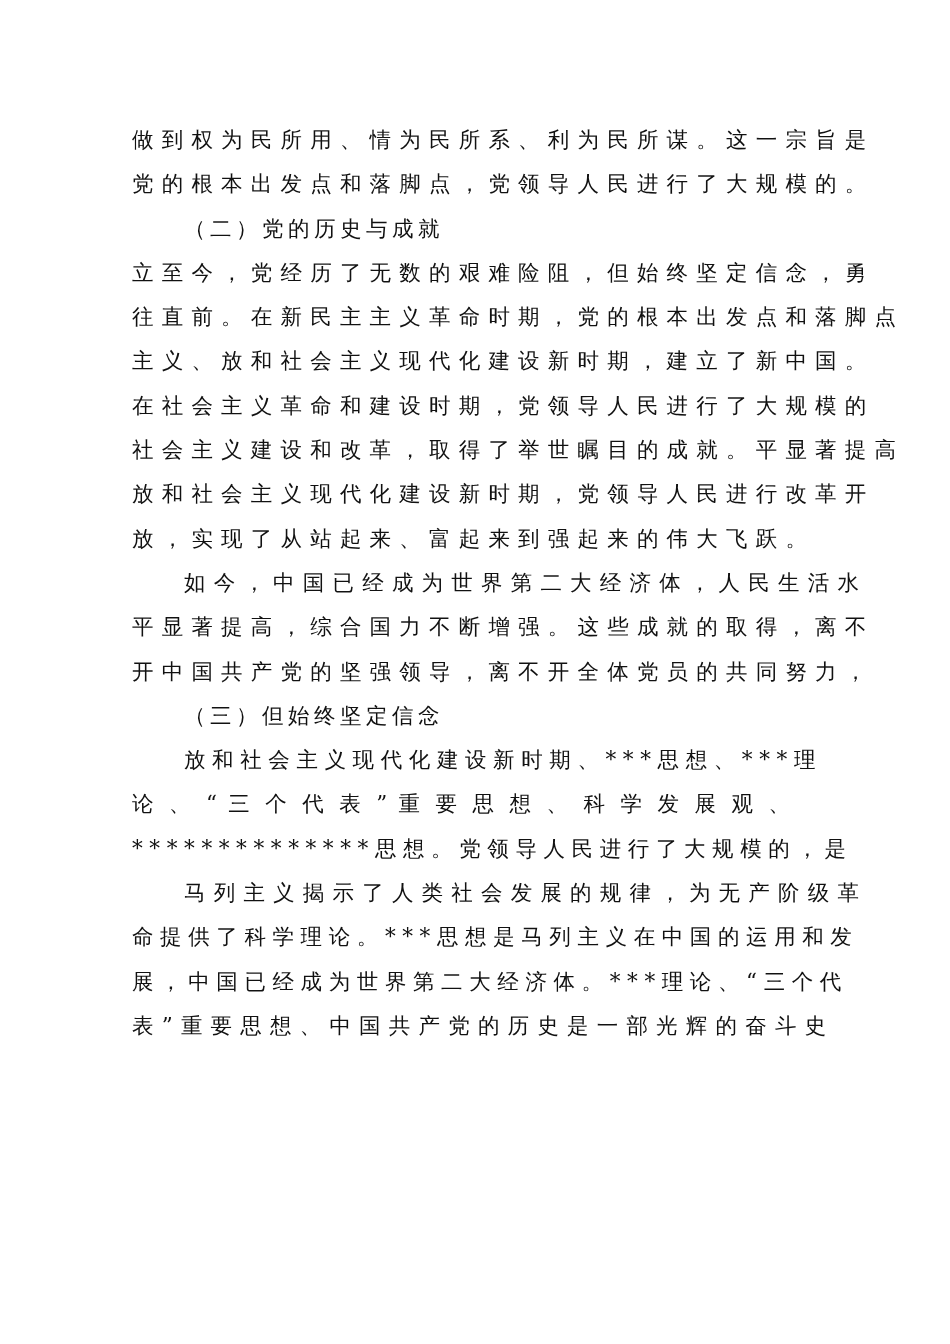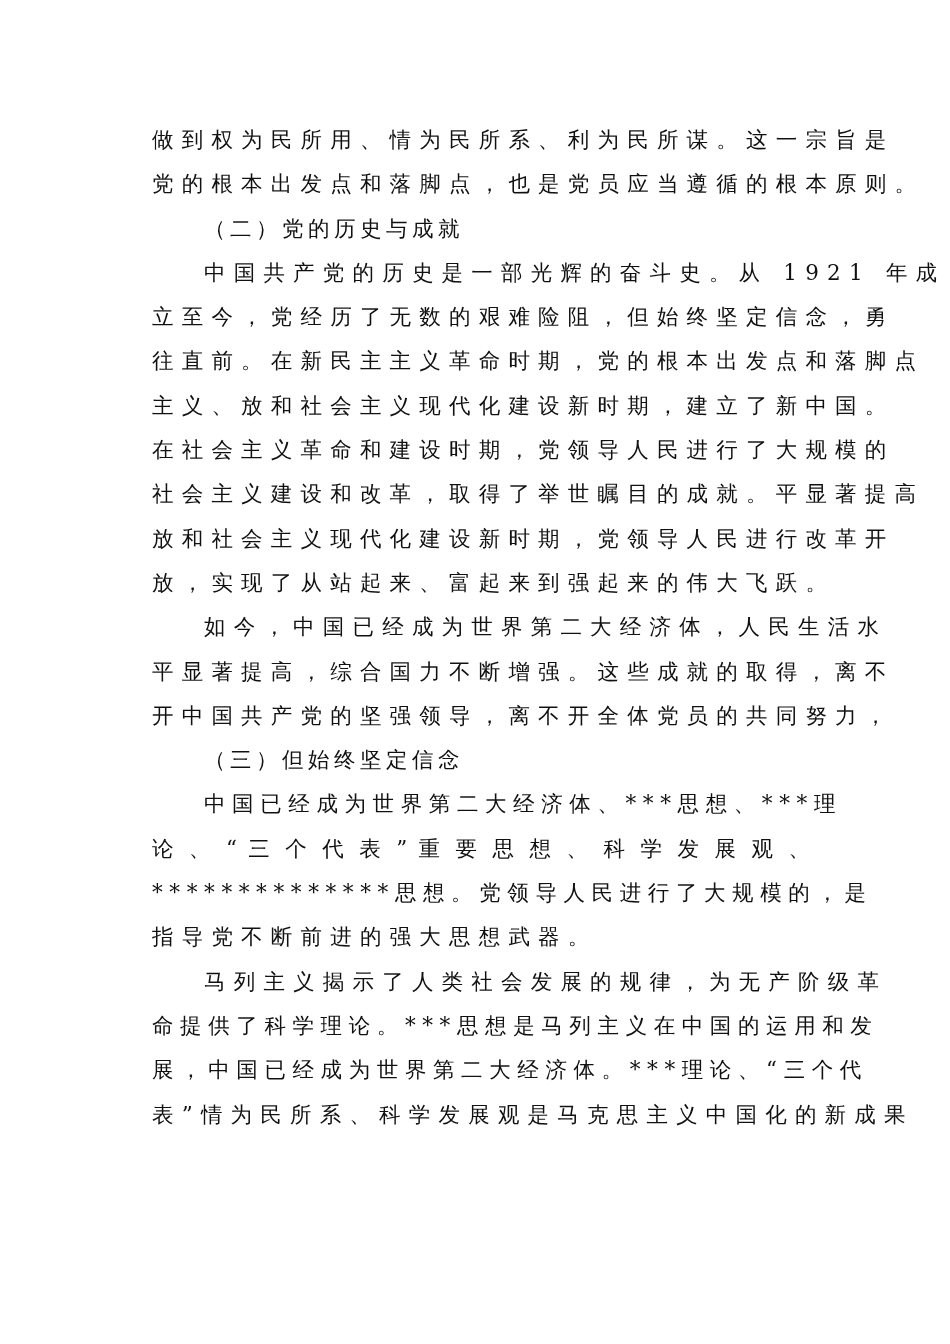--- a/index.html
+++ b/index.html
@@ -10,21 +10,21 @@
     body {
       width: 950px;
       height: 1344px;
       position: relative;
       overflow: hidden;
       color: #111111;
       font-family: "DejaVu Serif", "Liberation Serif", serif;
     }
     .page {
       position: absolute;
-      left: 152px;
+      left: 132px;
       top: 118px;
       width: 660px;
     }
     .line {
       height: 44.3px;
       line-height: 44.3px;
       font-size: 21.5px;
       white-space: nowrap;
       letter-spacing: 8.2px;
     }
@@ -43,35 +43,33 @@
     }
     .line.tight {
       letter-spacing: 6.6px;
     }
   </style>
 </head>
 <body>
 
 <div class="page">
   <div class="line">做到权为民所用、情为民所系、利为民所谋。这一宗旨是</div>
-  <div class="line">党的根本出发点和落脚点，也是党员应当遵循的根本原则。</div>
+  <div class="line">党的根本出发点和落脚点，党领导人民进行了大规模的。</div>
   <div class="line heading">（二）党的历史与成就</div>
-  <div class="line indent">中国共产党的历史是一部光辉的奋斗史。从 1921 年成</div>
   <div class="line">立至今，党经历了无数的艰难险阻，但始终坚定信念，勇</div>
   <div class="line">往直前。在新民主主义革命时期，党的根本出发点和落脚点</div>
   <div class="line">主义、放和社会主义现代化建设新时期，建立了新中国。</div>
   <div class="line">在社会主义革命和建设时期，党领导人民进行了大规模的</div>
   <div class="line">社会主义建设和改革，取得了举世瞩目的成就。平显著提高</div>
   <div class="line">放和社会主义现代化建设新时期，党领导人民进行改革开</div>
   <div class="line">放，实现了从站起来、富起来到强起来的伟大飞跃。</div>
   <div class="line indent">如今，中国已经成为世界第二大经济体，人民生活水</div>
   <div class="line">平显著提高，综合国力不断增强。这些成就的取得，离不</div>
   <div class="line">开中国共产党的坚强领导，离不开全体党员的共同努力，</div>
   <div class="line heading">（三）但始终坚定信念</div>
-  <div class="line indent tight">中国已经成为世界第二大经济体、***思想、***理</div>
+  <div class="line indent tight">放和社会主义现代化建设新时期、***思想、***理</div>
   <div class="line justify">论 、 “ 三 个 代 表 ” 重 要 思 想 、 科 学 发 展 观 、</div>
   <div class="line tight">**************思想。党领导人民进行了大规模的，是</div>
-  <div class="line">指导党不断前进的强大思想武器。</div>
   <div class="line indent">马列主义揭示了人类社会发展的规律，为无产阶级革</div>
   <div class="line tight">命提供了科学理论。***思想是马列主义在中国的运用和发</div>
   <div class="line tight">展，中国已经成为世界第二大经济体。***理论、“三个代</div>
-  <div class="line">表”情为民所系、科学发展观是马克思主义中国化的新成果</div>
+  <div class="line">表”重要思想、中国共产党的历史是一部光辉的奋斗史</div>
 </div>
 
 </body></html>

